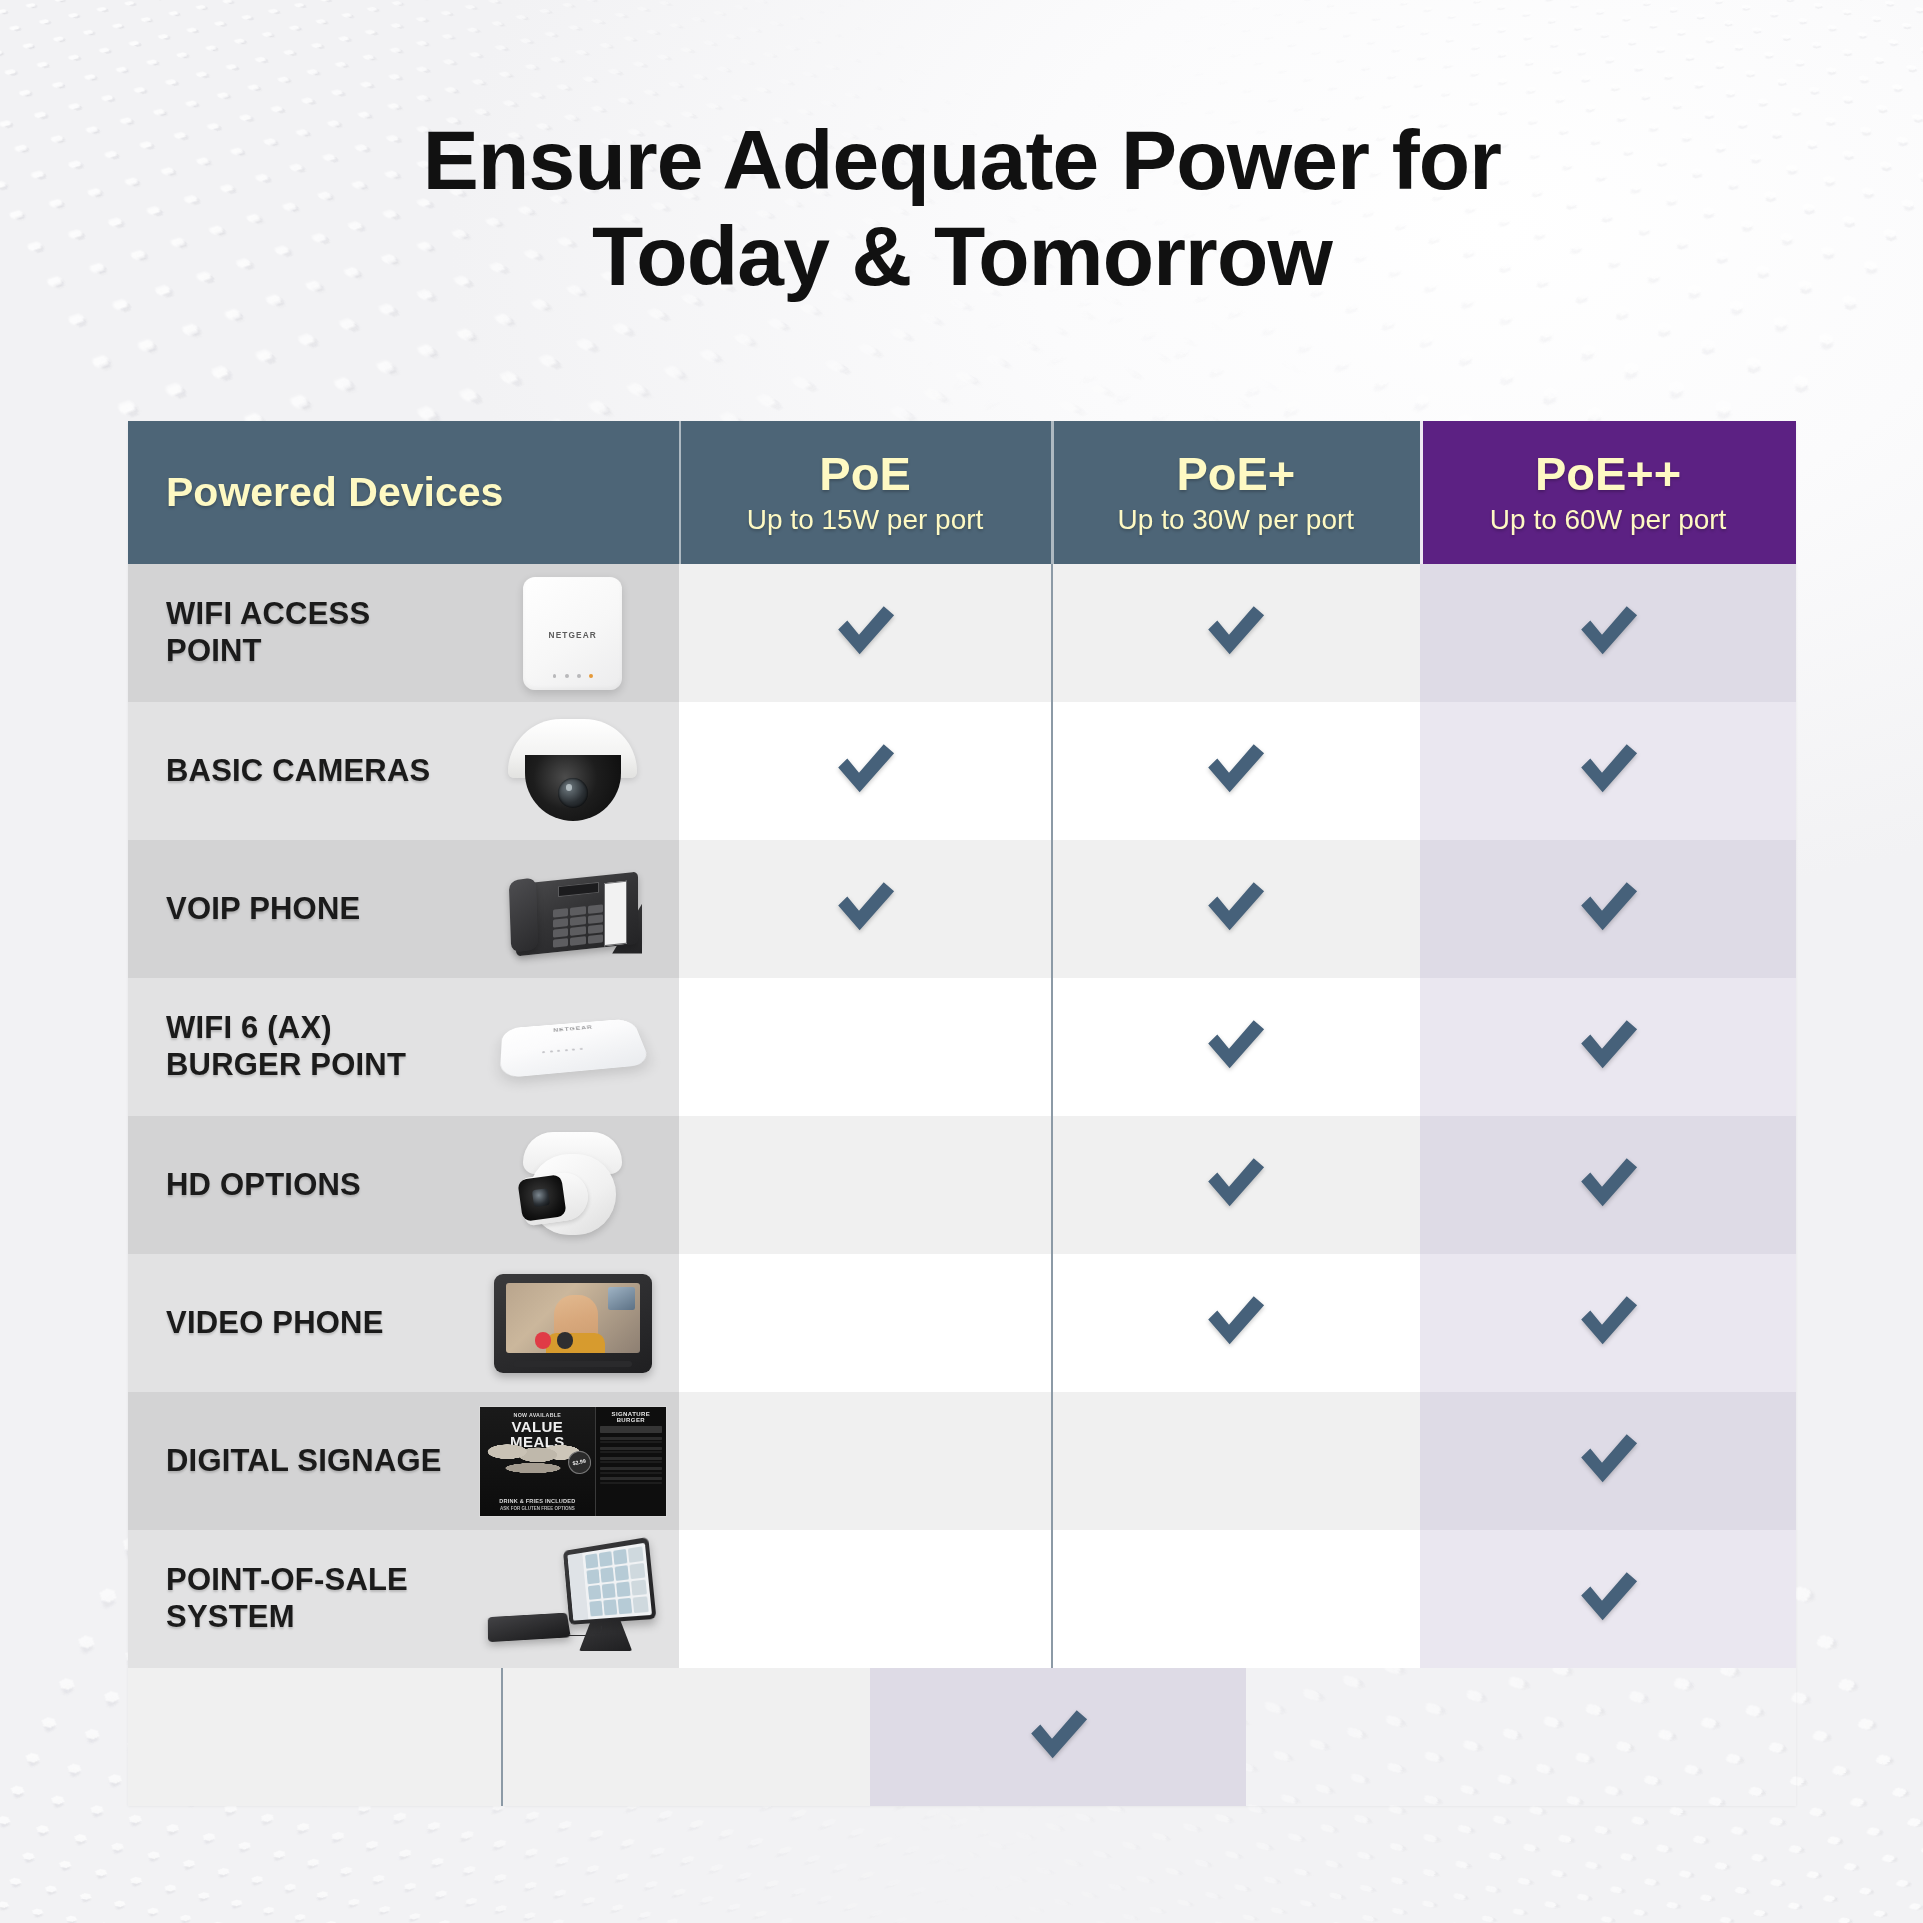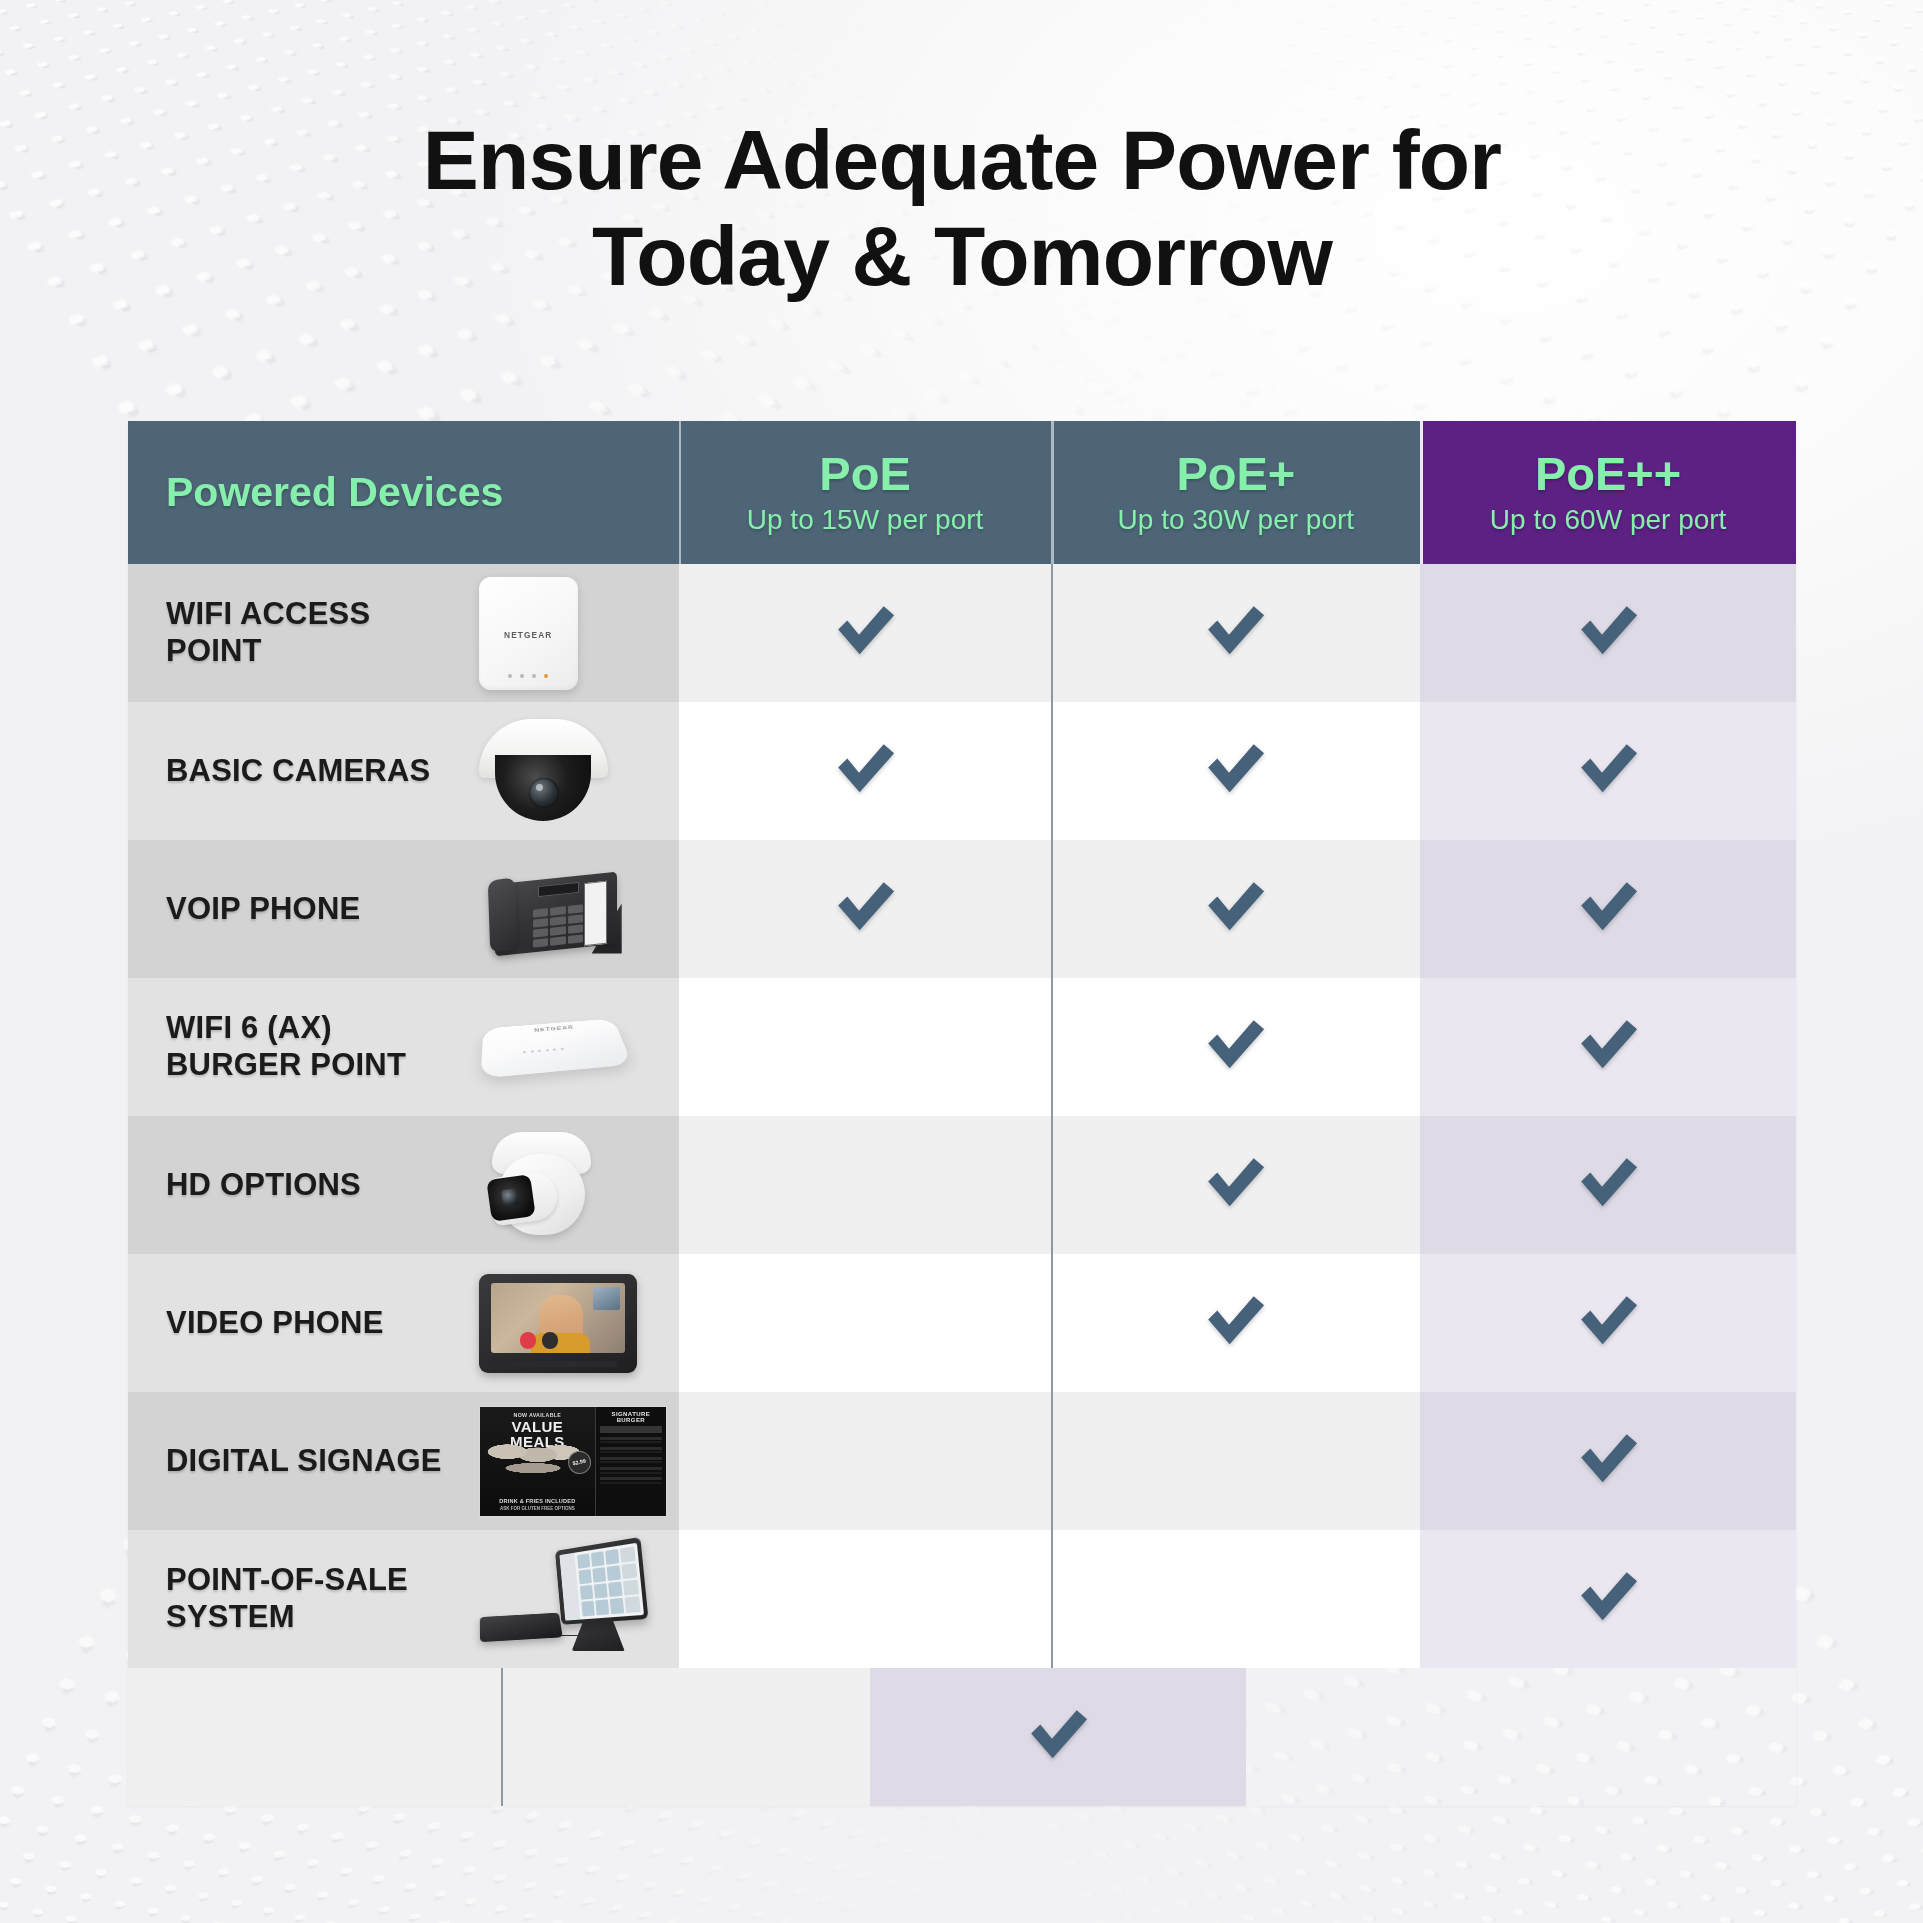--- a/index.html
+++ b/index.html
@@ -93,21 +93,21 @@
     left: 128px; top: 421px;
     width: 1668px;
     z-index: 4;
     box-shadow: 0 0.8px 3px rgba(0,0,0,0.06);
   }
 
   .thead { display: flex; height: 143px; }
   .th {
     position: relative;
     background: #4d6577;
-    color: #86efac;
+    color: #fef9c3;
     display: flex; flex-direction: column;
     align-items: center; justify-content: center;
     text-shadow: 0 1.5px 3px rgba(0,0,0,0.22);
   }
   .th.first {
     align-items: flex-start;
     padding-left: 38px;
     width: 551px;
     justify-content: center;
   }
@@ -139,21 +139,21 @@
     line-height: 1.18;
     letter-spacing: 0.2px;
     width: 286px;
     text-shadow: 0 1.5px 2.3px rgba(0,0,0,0.18);
   }
   .thumb {
     position: absolute;
     right: 12px; top: 50%;
     transform: translateY(-50%);
     width: 188px; height: 122px;
-    display: flex; align-items: center; 
+    display: flex; align-items: center; justify-content: center;
   }
 
   .cell-check {
     display: flex; align-items: center; justify-content: center;
     position: relative;
   }
   .cell-check.c1 { width: 373px; }
   .cell-check.c2 { width: 369px; }
   .cell-check.c3 { width: 376px; }
   .cell-check.c1::before, .cell-check.c2::before {

